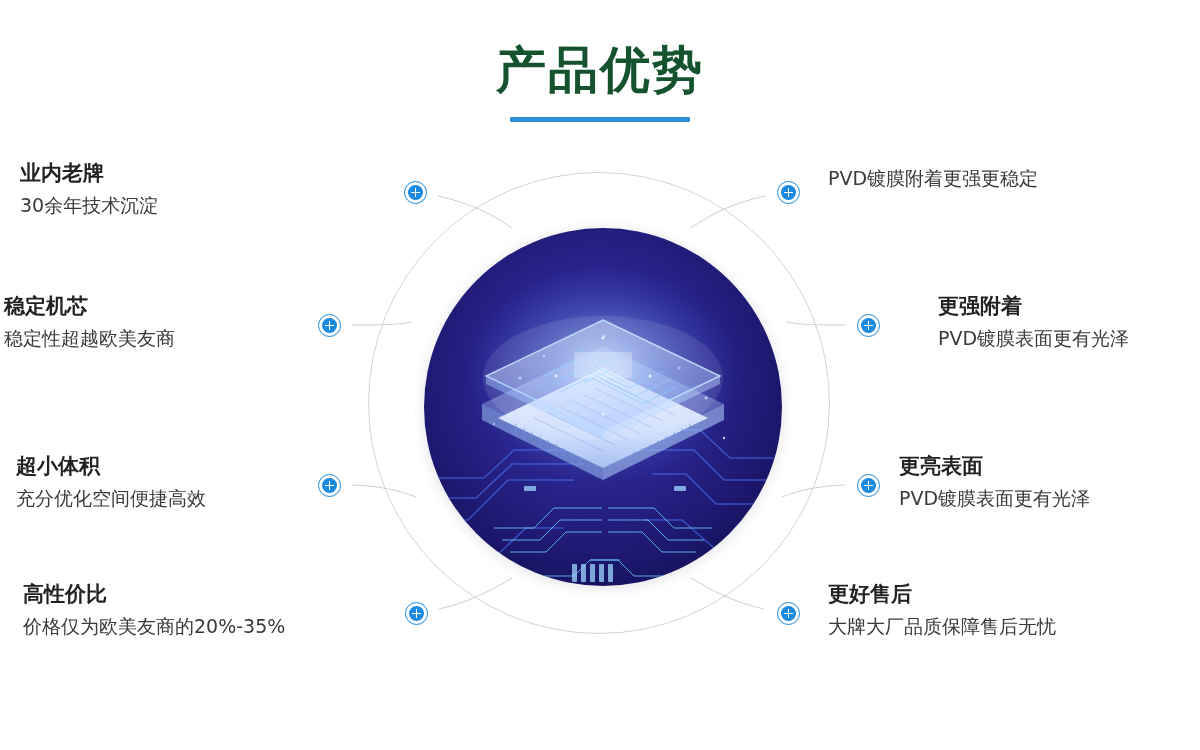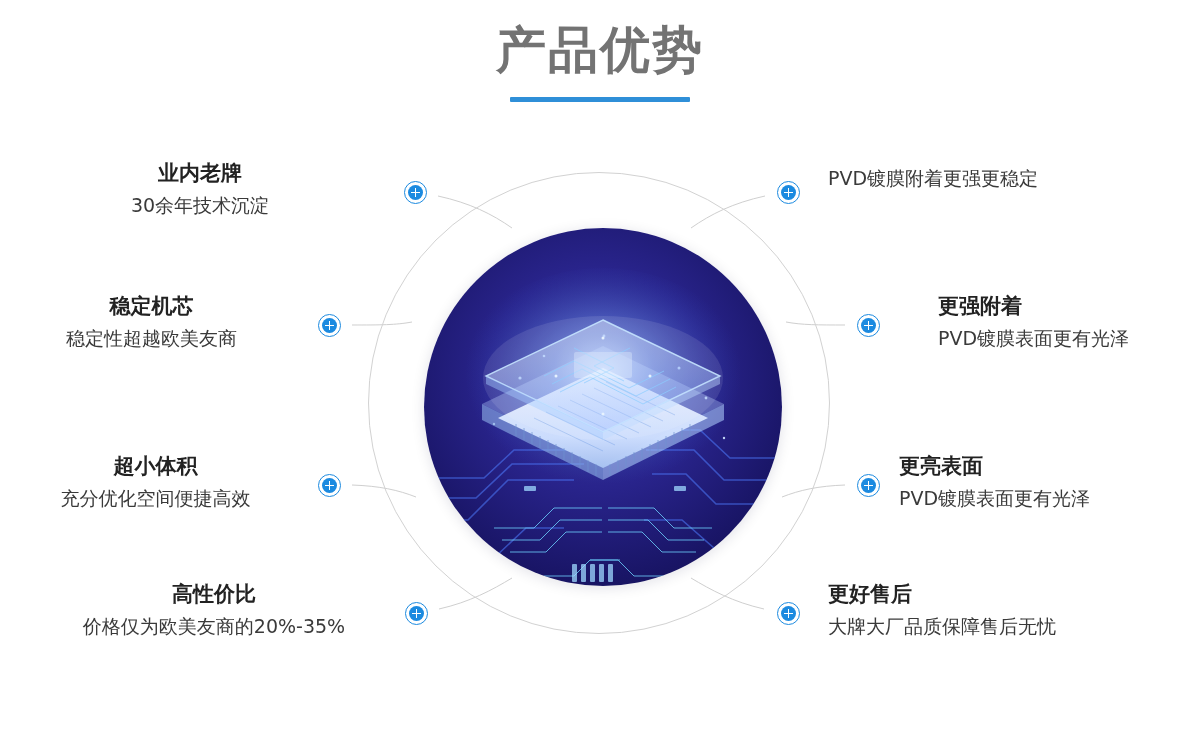--- a/index.html
+++ b/index.html
@@ -10,24 +10,25 @@
     position:relative;
     overflow:hidden;
   }
   .stage { position:absolute; inset:0; }
 
   
   .title-block { position:absolute; top:22px; left:0; width:1200px; text-align:center; }
   .title {
     font-size:50px;
     font-weight:bold;
-    color:#737373;
+    color:#14532d;
     letter-spacing:2px;
     line-height:1.15;
     font-family:"DejaVu Sans","Liberation Sans",sans-serif;
+    margin-top:20px;
   }
   .title-underline {
     width:180px; height:5px;
     background:#2f8fd8;
     margin:17px auto 0;
     border-radius:1px;
   }
 
   
   .ring {
@@ -83,21 +84,21 @@
     line-height:1.28;
     font-family:"DejaVu Sans","Liberation Sans",sans-serif;
   }
   .feature .f-desc {
     font-size:19px;
     color:#3a3a3a;
     line-height:1.32;
     margin-top:6px;
     font-family:"DejaVu Sans","Liberation Sans",sans-serif;
   }
-  .feature.left { text-align:center; }
+  .feature.left { text-align:left; }
   .feature.right { text-align:left; }
 </style>
 </head>
 <body>
 
 <div class="stage">
 
   <div class="title-block">
     <div class="title">产品优势</div>
     <div class="title-underline"></div>
@@ -296,21 +297,21 @@
   <div class="feature left" style="left:20px; top:160px; width:360px;">
     <div class="f-title">业内老牌</div>
     <div class="f-desc">30余年技术沉淀</div>
   </div>
 
   <div class="feature left" style="left:4px; top:293px; width:295px;">
     <div class="f-title">稳定机芯</div>
     <div class="f-desc">稳定性超越欧美友商</div>
   </div>
 
-  <div class="feature left" style="left:8px; top:453px; width:295px;">
+  <div class="feature left" style="left:0px; top:453px; width:295px;padding-left:16px;">
     <div class="f-title">超小体积</div>
     <div class="f-desc">充分优化空间便捷高效</div>
   </div>
 
   <div class="feature left" style="left:0px; top:581px; width:382px;margin-left:23px;">
     <div class="f-title">高性价比</div>
     <div class="f-desc">价格仅为欧美友商的20%-35%</div>
   </div>
 
   <div class="feature right" style="left:828px; top:160px; width:360px;">

